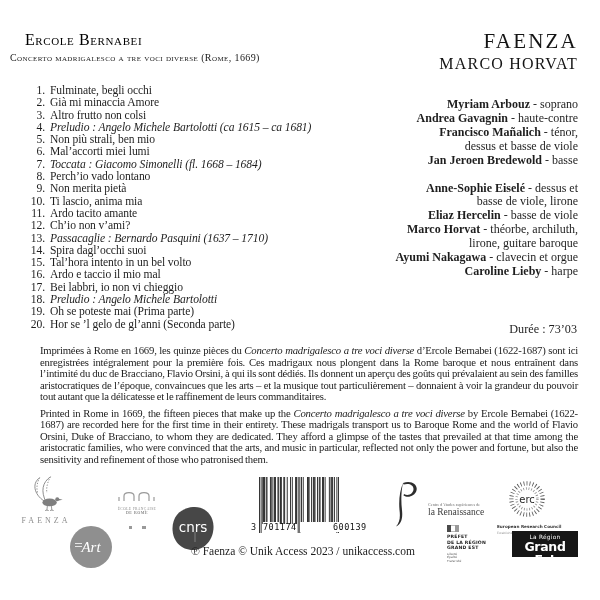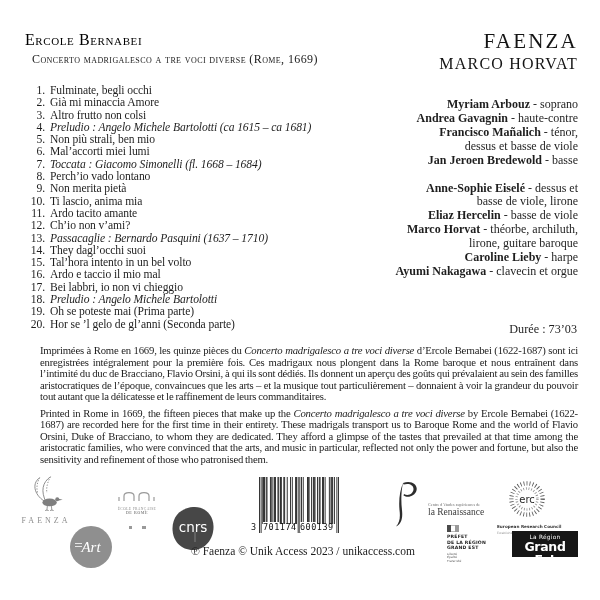--- a/index.html
+++ b/index.html
@@ -2,21 +2,21 @@
 <html><head>
 <meta charset="utf-8">
 <style>
   html,body{margin:0;padding:0;background:#fff;}
   .cover{position:relative;width:600px;height:600px;background:#fff;overflow:hidden;
          font-family:"Liberation Serif",serif;color:#1e1e1e;}
 
   
   .composer{position:absolute;left:25px;top:31px;font-variant:small-caps;font-size:16px;
             letter-spacing:.6px;color:#000000;}
-  .worktitle{position:absolute;left:32px;top:52px;font-variant:small-caps;font-size:12px;
+  .worktitle{position:absolute;left:10px;top:52px;font-variant:small-caps;font-size:10px;
              letter-spacing:.4px;color:#1a1a1a;}
   .ensemble{position:absolute;right:22px;top:29px;font-size:21px;letter-spacing:2.2px;color:#141414;}
   .director{position:absolute;right:22px;top:55px;font-size:16px;letter-spacing:1.2px;color:#141414;}
 
   
   .tracklist{position:absolute;left:24px;top:85px;}
   .track{display:flex;font-size:11.6px;line-height:12.3px;letter-spacing:-.1px;white-space:nowrap;}
   .tnum{width:21px;text-align:right;margin-right:5px;flex:none;}
   .ttitle.it{font-style:italic;}
 
@@ -43,21 +43,21 @@
   .efr-squares span{display:inline-block;width:3.5px;height:3.5px;background:#9a9a9a;margin:2px 5px 0 5px;}
   #art-logo{left:70px;top:526px;width:42px;height:42px;border-radius:50%;background:#8f8f8f;}
   .art-word{color:#fff;font-style:italic;font-size:15px;text-align:center;line-height:42px;
             font-family:"Liberation Serif",serif;}
   .art-line{position:absolute;background:#e6e6e6;height:1px;width:7px;left:5px;}
   #cnrs-logo{left:138px;top:506px;margin-left:33px;}
   #barcode{left:259px;top:477px;width:80px;height:56px;}
   .bd{position:absolute;top:45px;font:8.5px "DejaVu Sans Mono",monospace;letter-spacing:.5px;color:#111;}
   .bd1{left:-8px;}
   .bd2{left:4px;width:16px;text-align:center;background:#fff;}
-  .bd3{left:41px;width:16px;text-align:center;background:#fff;}
+  .bd3{left:41px;width:16px;text-align:center;background:#fff;padding-left:33px;}
   #copyright{left:183px;top:545px;width:240px;text-align:center;font-size:11.5px;color:#1c1c1c;}
   #renaissance-logo{left:394px;top:481px;display:flex;}
   .ren-text{margin-left:8px;padding-top:21px;}
   .ren-small{font-size:4px;color:#666;letter-spacing:.1px;}
   .ren-label{font-size:9.5px;color:#3a3a3a;}
   #prefet-logo{left:447px;top:525px;width:42px;font-family:"DejaVu Sans",sans-serif;}
   .flag{width:12px;height:7px;display:flex;margin-bottom:2px;}
   .flag i{flex:1;}
   .prefet-line{font-size:4.6px;font-weight:bold;line-height:5.6px;letter-spacing:.2px;color:#222;}
   .prefet-motto{margin-top:2px;font-size:2.9px;line-height:3.6px;color:#555;font-style:italic;}
@@ -127,21 +127,21 @@
       <div class="track">
         <span class="tnum">12.</span>
         <span class="ttitle">Ch’io non v’ami?</span>
       </div>
       <div class="track">
         <span class="tnum">13.</span>
         <span class="ttitle it">Passacaglie : Bernardo Pasquini (1637 – 1710)</span>
       </div>
       <div class="track">
         <span class="tnum">14.</span>
-        <span class="ttitle">They dagl’occhi suoi</span>
+        <span class="ttitle">Spira dagl’occhi suoi</span>
       </div>
       <div class="track">
         <span class="tnum">15.</span>
         <span class="ttitle">Tal’hora intento in un bel volto</span>
       </div>
       <div class="track">
         <span class="tnum">16.</span>
         <span class="ttitle">Ardo e taccio il mio mal</span>
       </div>
       <div class="track">
@@ -169,22 +169,22 @@
         <div class="pline"><span class="pname">Francisco Mañalich</span><span> - </span><span class="prole">ténor,</span></div>
         <div class="pline cont">dessus et basse de viole</div>
         <div class="pline"><span class="pname">Jan Jeroen Bredewold</span><span> - </span><span class="prole">basse</span></div>
       </div>
     <div id="pgroup2">
         <div class="pline"><span class="pname">Anne-Sophie Eiselé</span><span> - </span><span class="prole">dessus et</span></div>
         <div class="pline cont">basse de viole, lirone</div>
         <div class="pline"><span class="pname">Eliaz Hercelin</span><span> - </span><span class="prole">basse de viole</span></div>
         <div class="pline"><span class="pname">Marco Horvat</span><span> - </span><span class="prole">théorbe, archiluth,</span></div>
         <div class="pline cont">lirone, guitare baroque</div>
+        <div class="pline"><span class="pname">Ayumi Nakagawa</span><span> - </span><span class="prole">clavecin et orgue</span></div>
         <div class="pline"><span class="pname">Caroline Lieby</span><span> - </span><span class="prole">harpe</span></div>
-        <div class="pline"><span class="pname">Ayumi Nakagawa</span><span> - </span><span class="prole">clavecin et orgue</span></div>
       </div>
   </div>
   <div class="duration">Durée : 73’03</div>
 
   <div class="texts">
     <p class="para"><span>Imprimées à Rome en 1669, les quinze pièces du </span><span class="it">Concerto madrigalesco a tre voci diverse</span><span> d’Ercole Bernabei (1622-1687) sont ici enregistrées intégralement pour la première fois. Ces madrigaux nous plongent dans la Rome baroque et nous entraînent dans l’intimité du duc de Bracciano, Flavio Orsini, à qui ils sont dédiés. Ils donnent un aperçu des goûts qui prévalaient au sein des familles aristocratiques de l’époque, convaincues que les arts – et la musique tout particulièrement – donnaient à voir la grandeur du pouvoir tout autant que la délicatesse et le raffinement de leurs commanditaires.</span></p>
     <p class="para"><span>Printed in Rome in 1669, the fifteen pieces that make up the </span><span class="it">Concerto madrigalesco a tre voci diverse</span><span> by Ercole Bernabei (1622-1687) are recorded here for the first time in their entirety. These madrigals transport us to Baroque Rome and the world of Flavio Orsini, Duke of Bracciano, to whom they are dedicated. They afford a glimpse of the tastes that prevailed at that time among the aristocratic families, who were convinced that the arts, and music in particular, reflected not only the power and fortune, but also the sensitivity and refinement of those who patronised them.</span></p>
   </div>
 
   <div class="flogo" id="faenza-logo">

